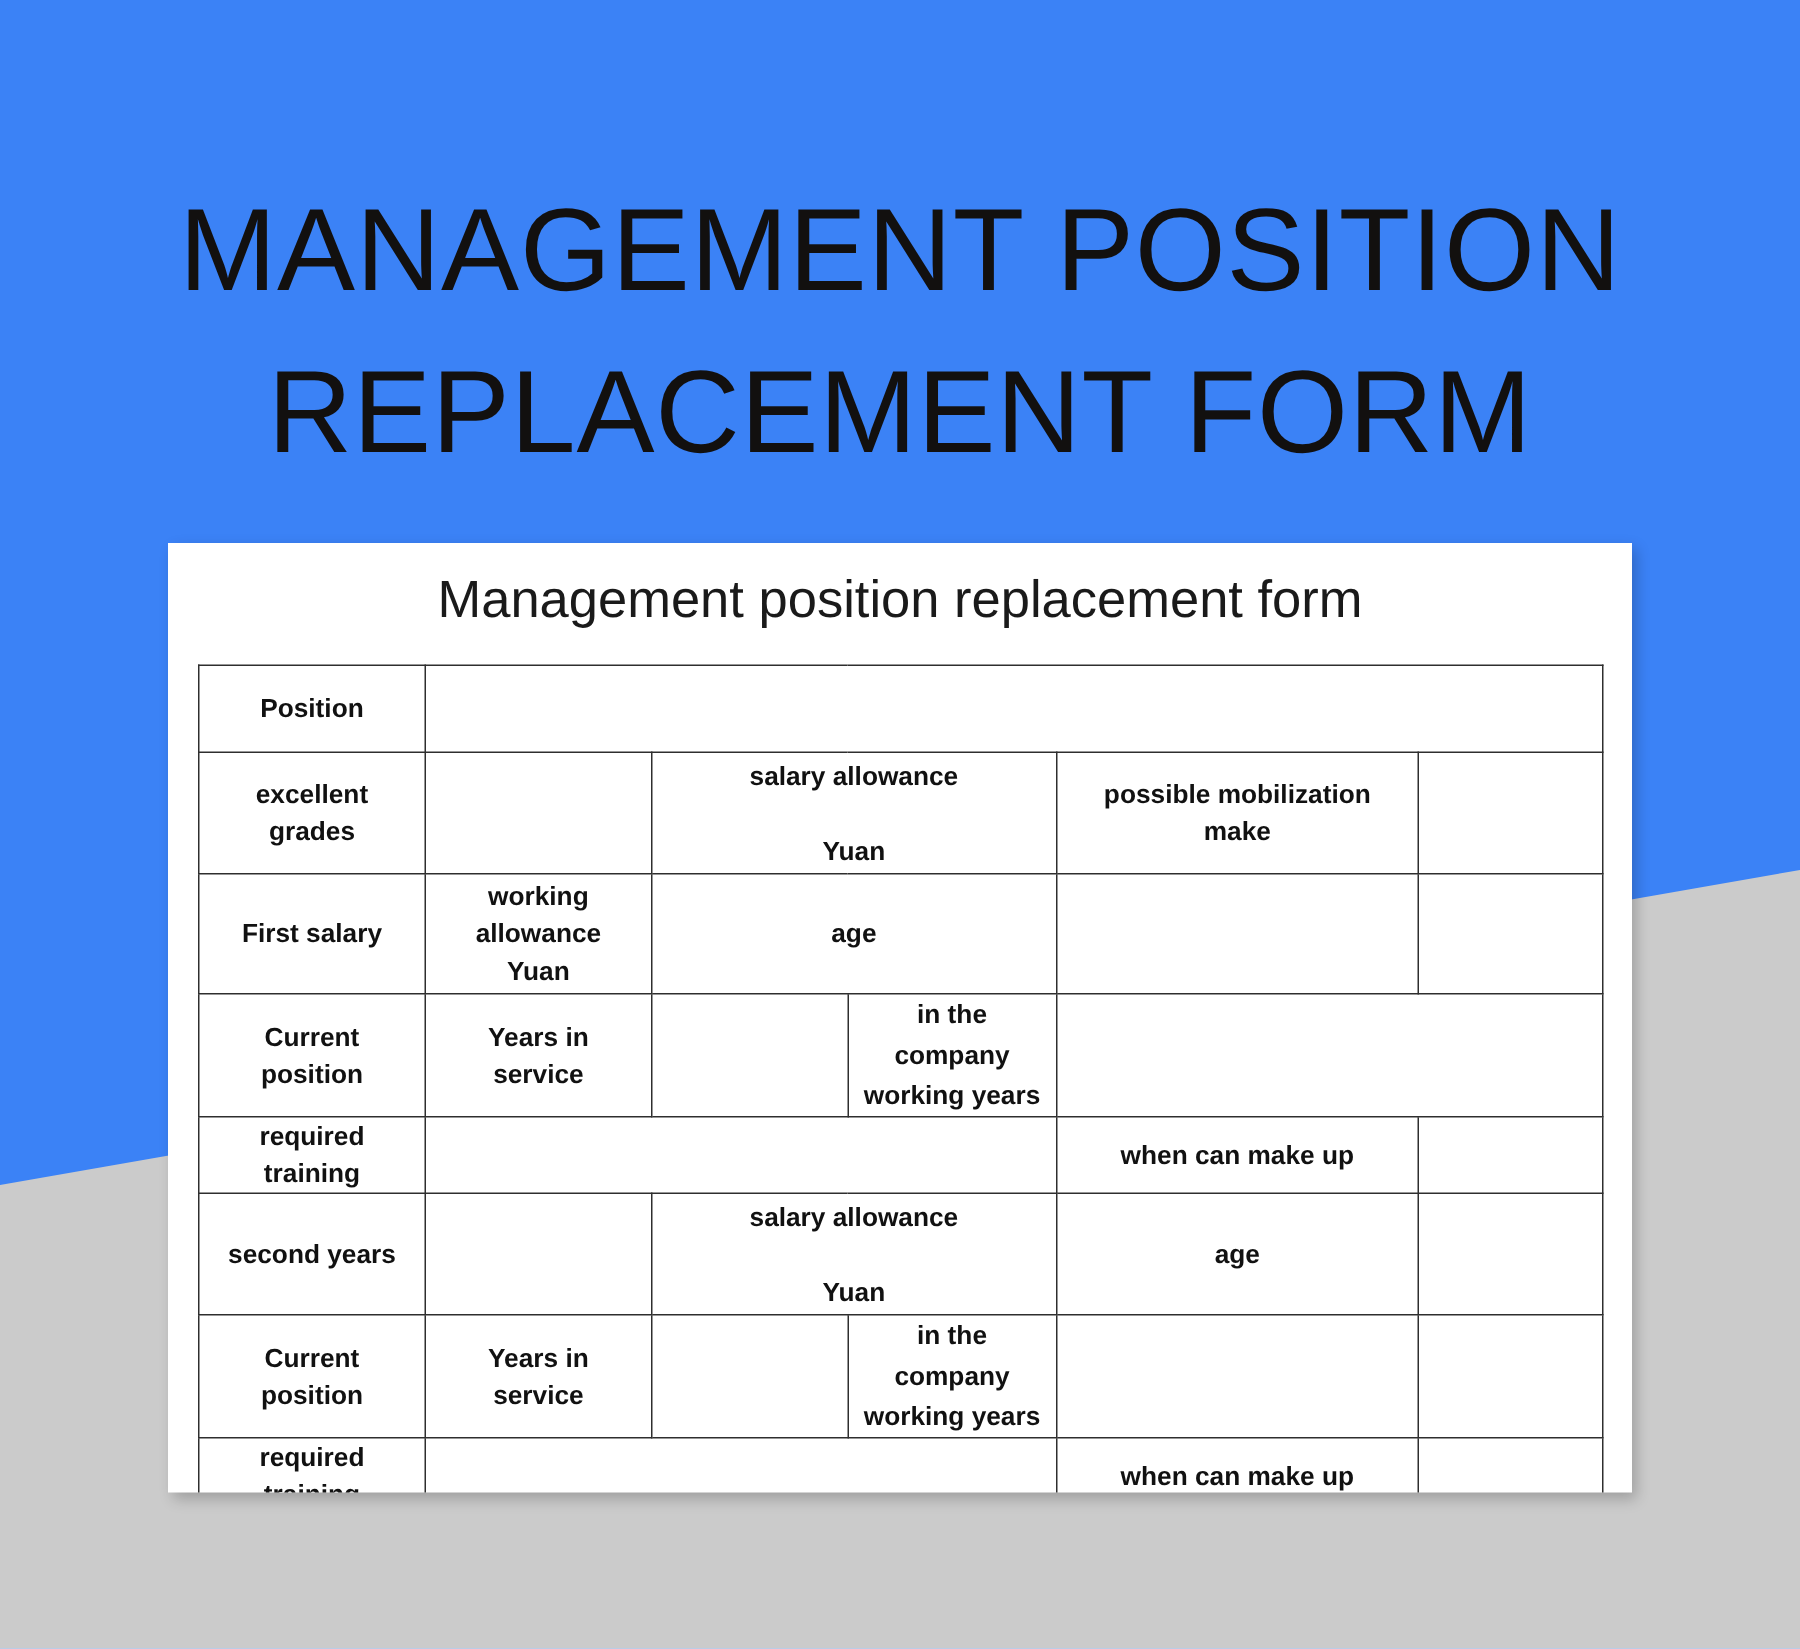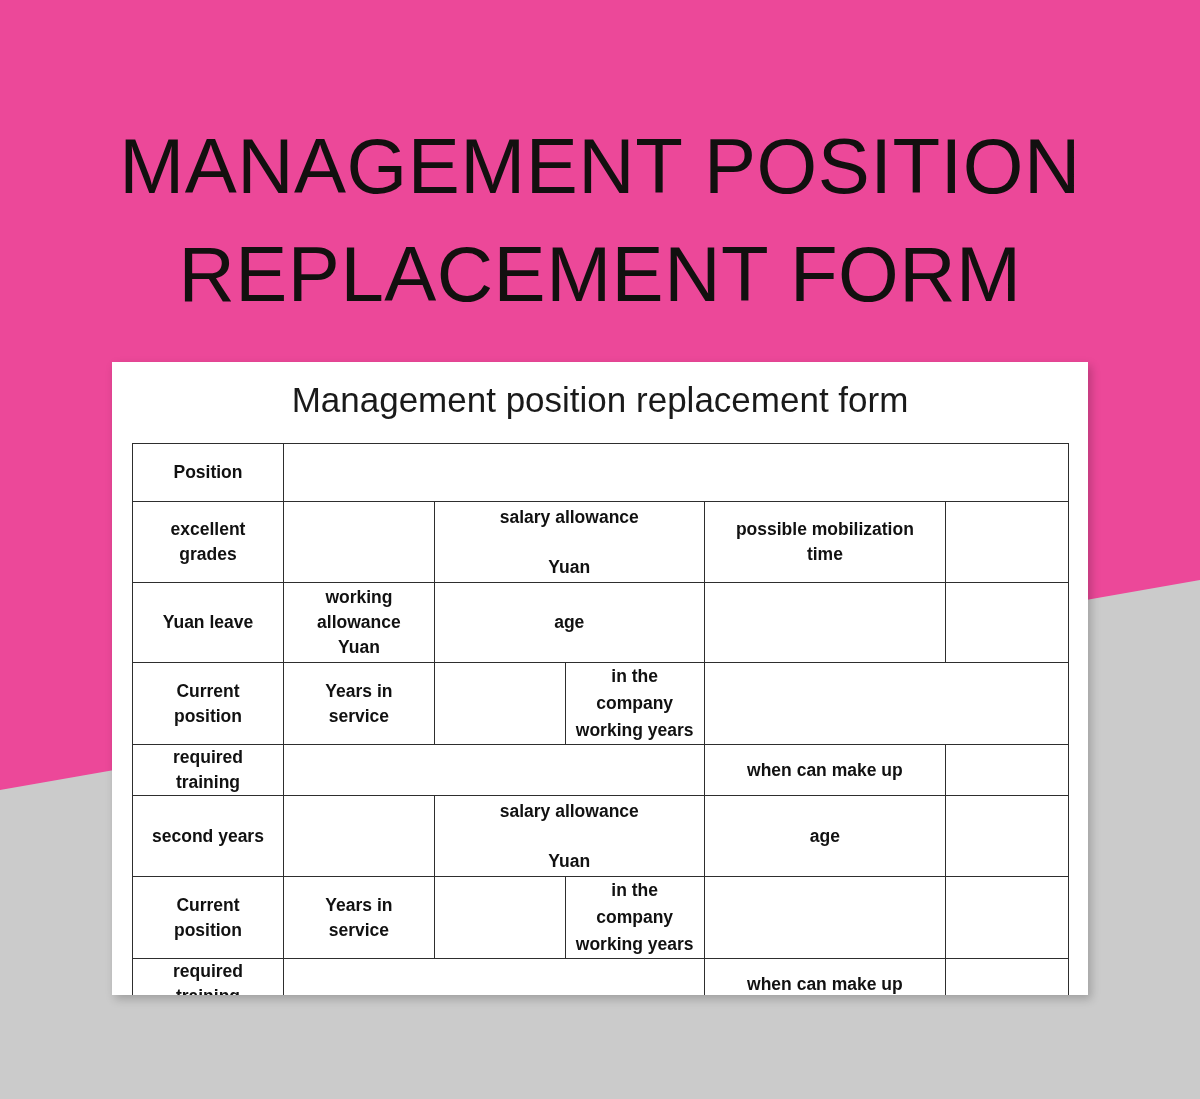--- a/index.html
+++ b/index.html
@@ -10,21 +10,21 @@
     width: 1200px;
     height: 1099px;
     font-family: "DejaVu Sans", sans-serif;
     overflow: hidden;
   }
 
   #page {
     position: relative;
     width: 1200px;
     height: 1099px;
-    background: #ec4899;
+    background: #3b82f6;
     overflow: hidden;
   }
 
   
   #bg-diagonal {
     position: absolute;
     left: 0;
     top: 0;
     width: 1200px;
     height: 1099px;
@@ -136,26 +136,26 @@
         </tr>
 
         <tr style="height:81px;margin-left:20px;">
           <td>excellent
 grades</td>
           <td class="blank"></td>
           <td colspan="2">salary allowance
 
 Yuan</td>
           <td>possible mobilization
-time</td>
+make</td>
           <td class="blank"></td>
         </tr>
 
         <tr style="height:80px;">
-          <td>Yuan leave</td>
+          <td>First salary</td>
           <td>working
 allowance
 Yuan</td>
           <td colspan="2">age</td>
           <td class="blank"></td>
           <td class="blank"></td>
         </tr>
 
         <tr style="height:79px;">
           <td>Current

